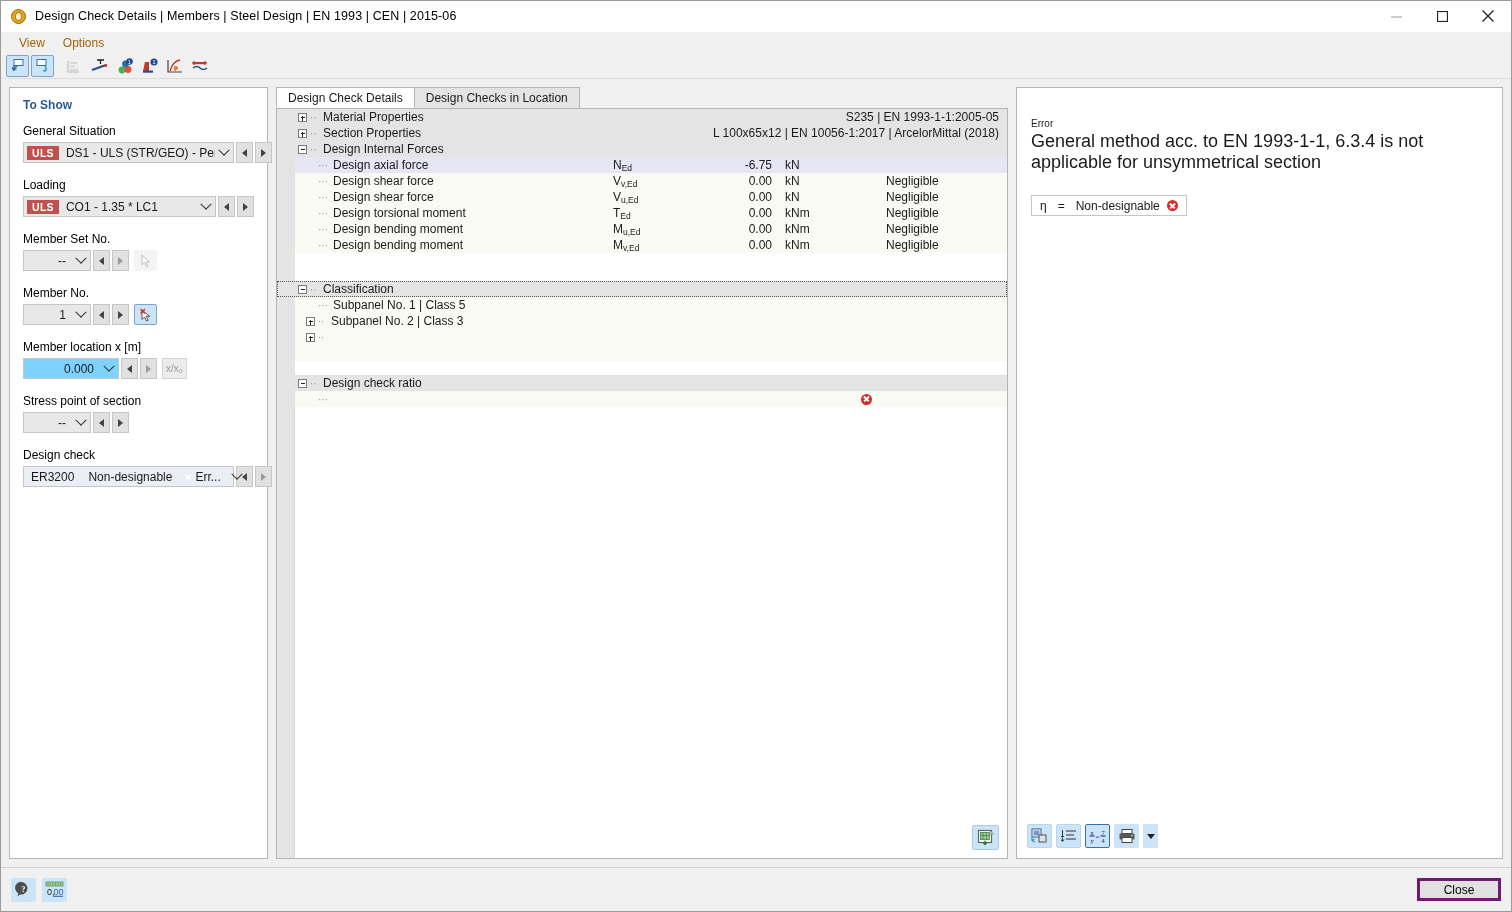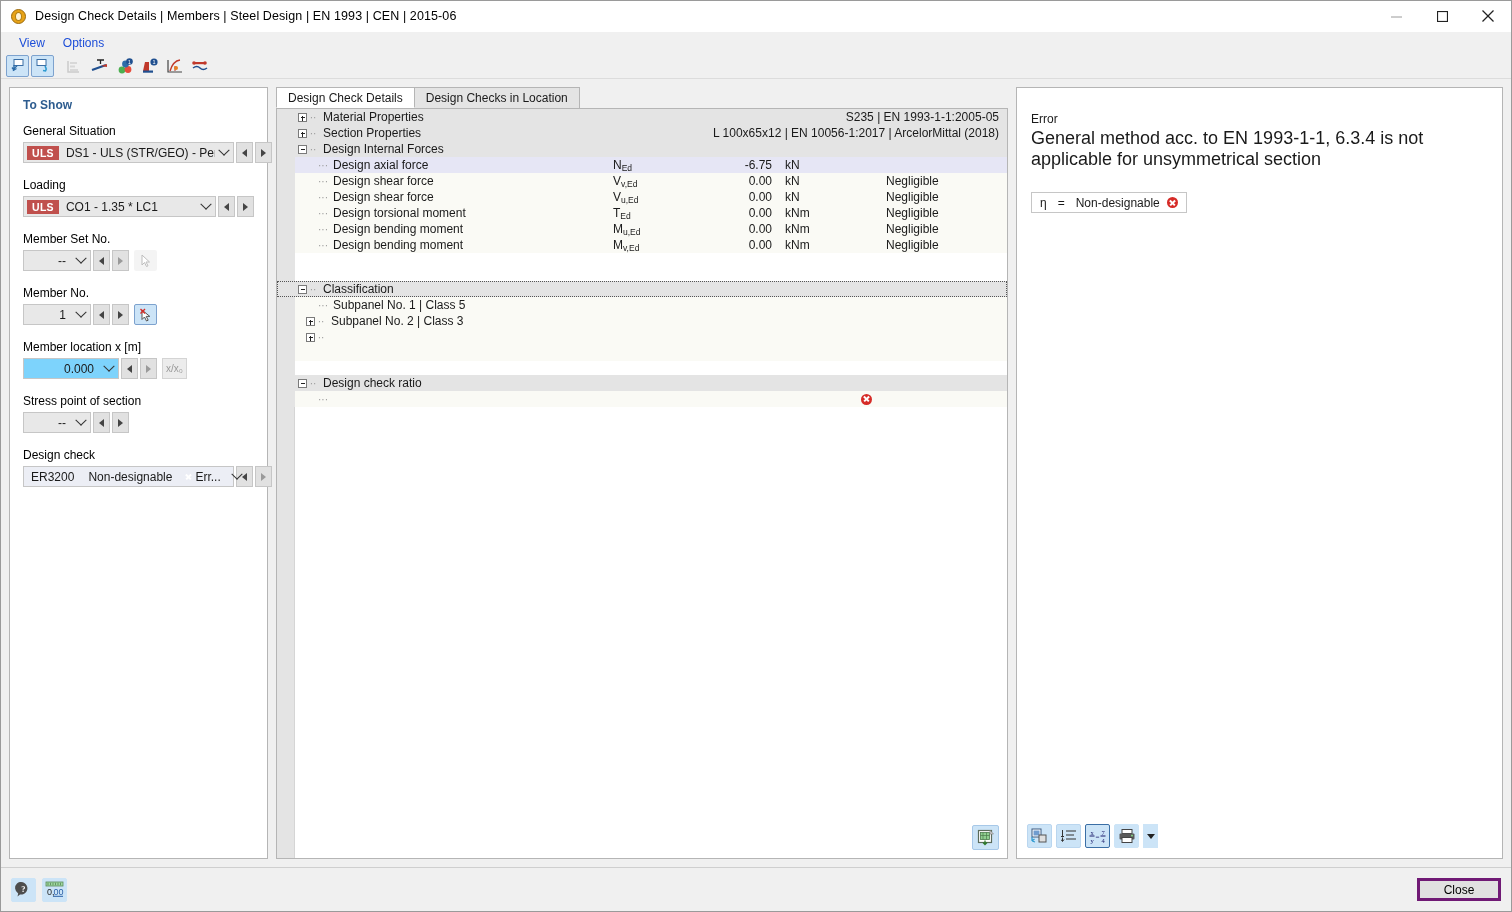--- a/index.html
+++ b/index.html
@@ -51,21 +51,21 @@
   }
   .win-btn svg { display: block; }
 
   
   .menubar {
     position: absolute; top: 31px; left: 0; right: 0; height: 22px;
     background: #f0f0f0;
     display: flex; align-items: center; padding-left: 10px;
   }
   .menu-item {
-    font-size: 12px; color: #1d4ed8; padding: 2px 8px; margin-right: 2px;
+    font-size: 12px; color: #a16207; padding: 2px 8px; margin-right: 2px;
   }
 
   
   .toolbar {
     position: absolute; top: 53px; left: 0; right: 0; height: 25px;
     background: #f0f0f0;
     display: flex; align-items: center; padding-left: 5px;
     border-bottom: 1px solid #dcdcdc;
   }
   .tb-btn {
@@ -213,21 +213,21 @@
     display: flex; align-items: center; justify-content: center;
   }
 
   
   .right-panel {
     position: absolute; left: 1015px; top: 8px; right: 8px; height: 772px;
     background: #ffffff; border: 1px solid #b5b5b5;
     padding: 12px 14px;
   }
   .rp-title { font-size: 12.5px; font-weight: bold; color: #000; }
-  .rp-err-head { font-size: 12px; margin-top: 12px; }
+  .rp-err-head { font-size: 10px; margin-top: 18px; }
   .rp-err-body { font-size: 18px; margin-top: 2px; }
   .eta-box {
     margin-top: 22px; display: inline-flex; align-items: center; height: 21px;
     border: 1px solid #c6c6c6; background: #fff; padding: 0 8px;
     font-size: 12px;
   }
   .eta-box .eq { margin: 0 11px 0 11px; }
   .rp-toolbar {
     position: absolute; left: 10px; bottom: 10px; display: flex; align-items: center;
   }

